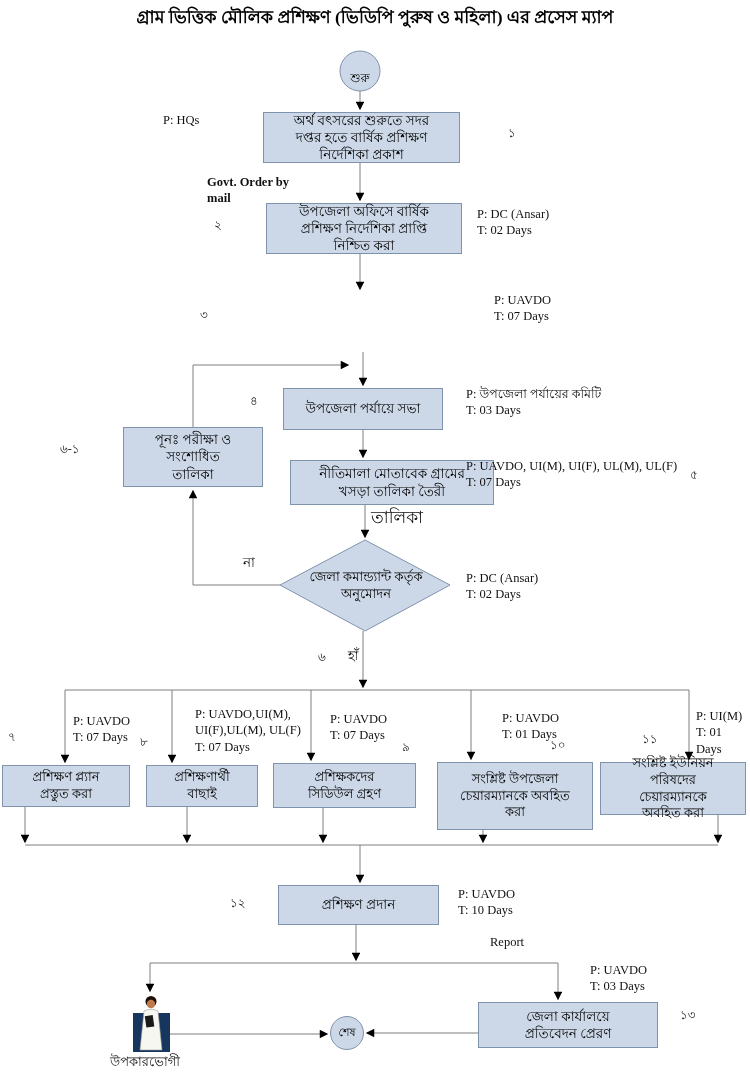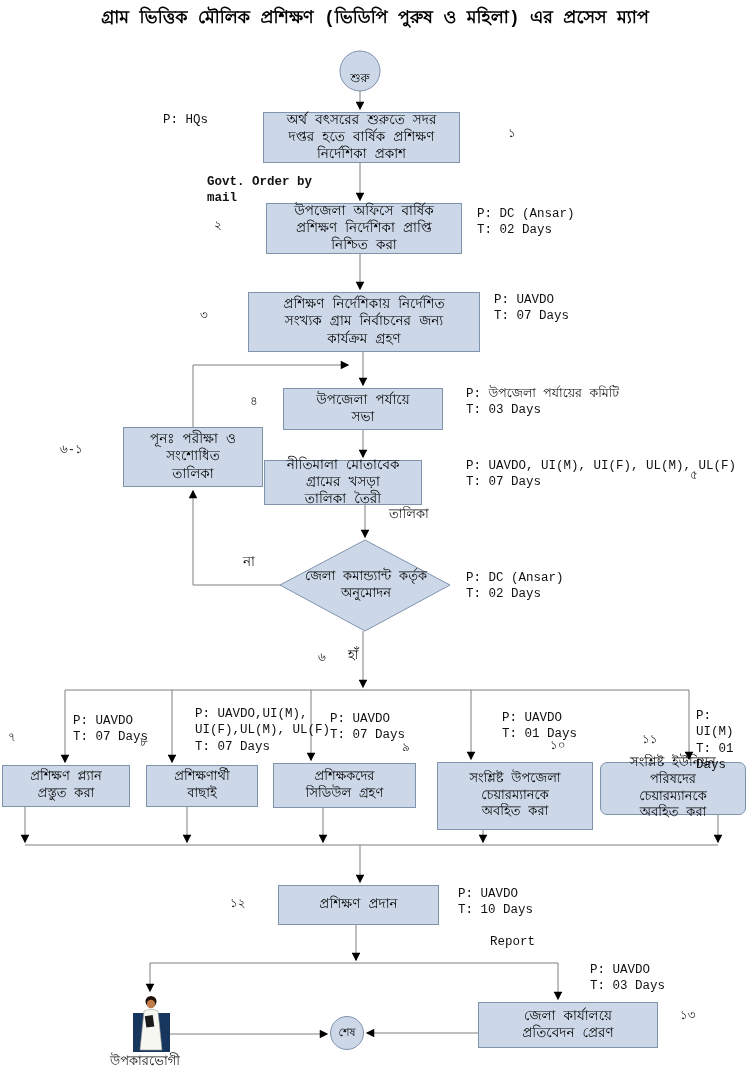--- a/index.html
+++ b/index.html
@@ -1,17 +1,17 @@
 <!DOCTYPE html>
 <html style="--node-fill: #ccd8e8; --node-border: #8093ad; --line: #7f7f7f; --person-bg: #17365d;"><head>
 <meta charset="utf-8">
 <style>
   html,body{margin:0;padding:0;background:#fff;}
   #canvas{position:relative;width:750px;height:1072px;background:#fff;overflow:hidden;
-          font-family:Liberation Mono, monospace;color:#000;}
+          font-family:Liberation Serif, serif;color:#000;}
   #wires{position:absolute;left:0;top:0;width:750px;height:1072px;}
   .flow-line{stroke:var(--line,#7f7f7f);stroke-width:1;fill:none;}
   .shape{fill:var(--node-fill,#ccd8e8);stroke:var(--node-border,#8093ad);stroke-width:1;}
   .arrowhead{fill:#000;stroke:none;}
   .title{position:absolute;left:0;top:4px;width:750px;text-align:center;
          font-size:17.5px;font-weight:bold;}
   .node{position:absolute;background:var(--node-fill,#ccd8e8);
         border:1px solid var(--node-border,#8093ad);box-sizing:border-box;
         display:flex;align-items:center;justify-content:center;text-align:center;
         font-size:13.5px;line-height:1.28;padding:2px 21px;}
@@ -93,30 +93,29 @@
     </g>
   </svg>
 
   <div class="title">গ্রাম ভিত্তিক মৌলিক প্রশিক্ষণ (ভিডিপি পুরুষ ও মহিলা) এর প্রসেস ম্যাপ</div>
 
   <div class="term" style="left:340px;top:68px;width:40px;height:22px;">শুরু</div>
   <div class="term" style="left:327px;top:1024px;width:40px;height:18px;font-size:11px;">শেষ</div>
 
   <div class="node" style="left:263px;top:112px;width:197px;height:51px;">অর্থ বৎসরের শুরুতে সদর দপ্তর হতে বার্ষিক প্রশিক্ষণ নির্দেশিকা প্রকাশ</div>
   <div class="node" style="left:266px;top:203px;width:196px;height:51px;">উপজেলা অফিসে বার্ষিক প্রশিক্ষণ নির্দেশিকা প্রাপ্তি নিশ্চিত করা</div>
-  <div class="node" style="left:248px;top:292px;width:232px;height:60px;">প্রশিক্ষণ নির্দেশিকায় নির্দেশিত সংখ্যক গ্রাম নির্বাচনের জন্য কার্যক্রম গ্রহণ</div>
   <div class="node" style="left:283px;top:388px;width:160px;height:42px;">উপজেলা পর্যায়ে  সভা</div>
-  <div class="node" style="left:264px;top:460px;width:158px;height:45px;">নীতিমালা মোতাবেক গ্রামের খসড়া তালিকা তৈরী</div>
+  <div class="node" style="left:290px;top:460px;width:204px;height:45px;">নীতিমালা মোতাবেক গ্রামের খসড়া তালিকা তৈরী</div>
   <div class="node" style="left:123px;top:427px;width:140px;height:60px;">পূনঃ পরীক্ষা ও সংশোধিত তালিকা</div>
   <div class="dtext" style="left:301px;top:551px;width:130px;height:70px;">জেলা কমান্ড্যান্ট কর্তৃক অনুমোদন</div>
   <div class="node small" style="left:2px;top:765px;width:128px;height:42px;">প্রশিক্ষণ প্ল্যান প্রস্তুত করা</div>
   <div class="node small" style="left:146px;top:765px;width:112px;height:42px;">প্রশিক্ষণার্থী বাছাই</div>
   <div class="node small" style="left:273px;top:763px;width:143px;height:45px;">প্রশিক্ষকদের সিডিউল গ্রহণ</div>
   <div class="node small" style="left:437px;top:762px;width:156px;height:68px;">সংশ্লিষ্ট উপজেলা চেয়ারম্যানকে অবহিত করা</div>
-  <div class="node small" style="left:600px;top:762px;width:146px;height:53px;border-radius:7px;">সংশ্লিষ্ট ইউনিয়ন পরিষদের চেয়ারম্যানকে অবহিত করা</div>
+  <div class="node small" style="left:600px;top:762px;width:146px;height:53px;">সংশ্লিষ্ট ইউনিয়ন পরিষদের চেয়ারম্যানকে অবহিত করা</div>
   <div class="node" style="left:278px;top:885px;width:161px;height:40px;">প্রশিক্ষণ প্রদান</div>
   <div class="node" style="left:478px;top:1002px;width:180px;height:46px;">জেলা কার্যালয়ে প্রতিবেদন প্রেরণ</div>
 
   <div class="num" style="left:508px;top:124px;">১</div>
   <div class="num" style="left:214px;top:216px;">২</div>
   <div class="num" style="left:200px;top:306px;">৩</div>
   <div class="num" style="left:250px;top:392px;">৪</div>
   <div class="num" style="left:690px;top:466px;">৫</div>
   <div class="num" style="left:60px;top:440px;">৬-১</div>
   <div class="num" style="left:318px;top:648px;">৬</div>
@@ -150,20 +149,20 @@
 T: 01 Days</div>
   <div class="lbl pre" style="left:696px;top:708px;">P: UI(M)
 T: 01 Days</div>
   <div class="lbl pre" style="left:458px;top:886px;">P: UAVDO
 T: 10 Days</div>
   <div class="lbl pre" style="left:590px;top:962px;">P: UAVDO
 T: 03 Days</div>
 
   <div class="lbl pre bold" style="left:207px;top:174px;">Govt. Order by
 mail</div>
-  <div class="lbl" style="left:389px;top:507px;font-size:13px;">তালিকা</div>
+  <div class="lbl" style="left:371px;top:507px;font-size:17px;">তালিকা</div>
   <div class="lbl" style="left:243px;top:554px;font-size:13.5px;">না</div>
   <div class="lbl" style="left:348px;top:648px;font-size:13px;">হাঁ</div>
   <div class="lbl" style="left:490px;top:934px;">Report</div>
 
   <div class="lbl" style="left:110px;top:1054px;font-size:13px;">উপকারভোগী</div>
 
 </div>
 
 </body></html>

